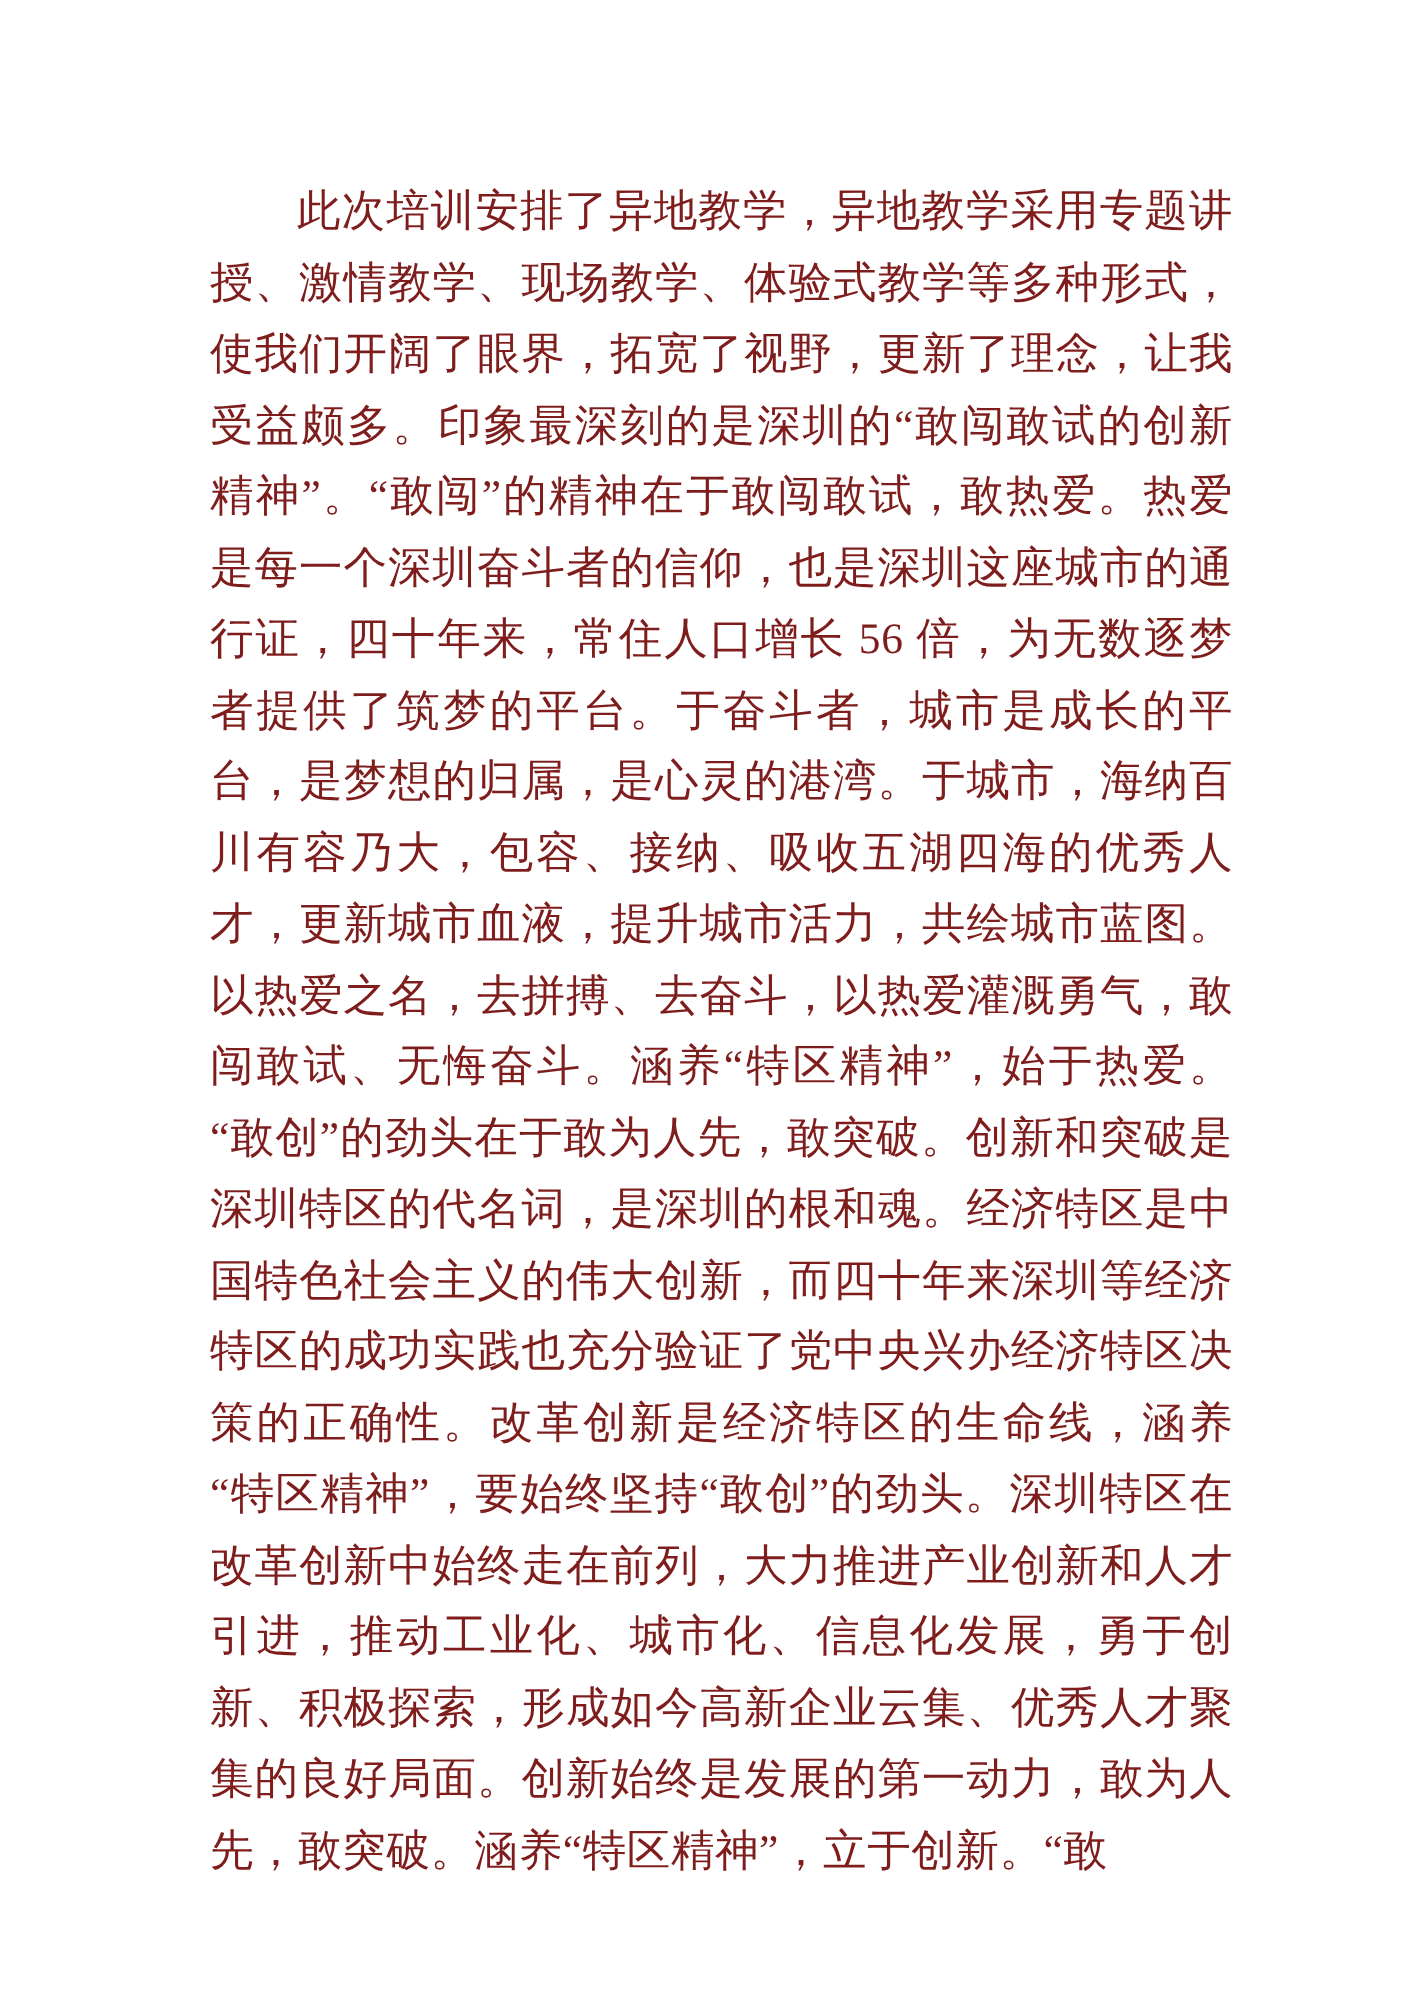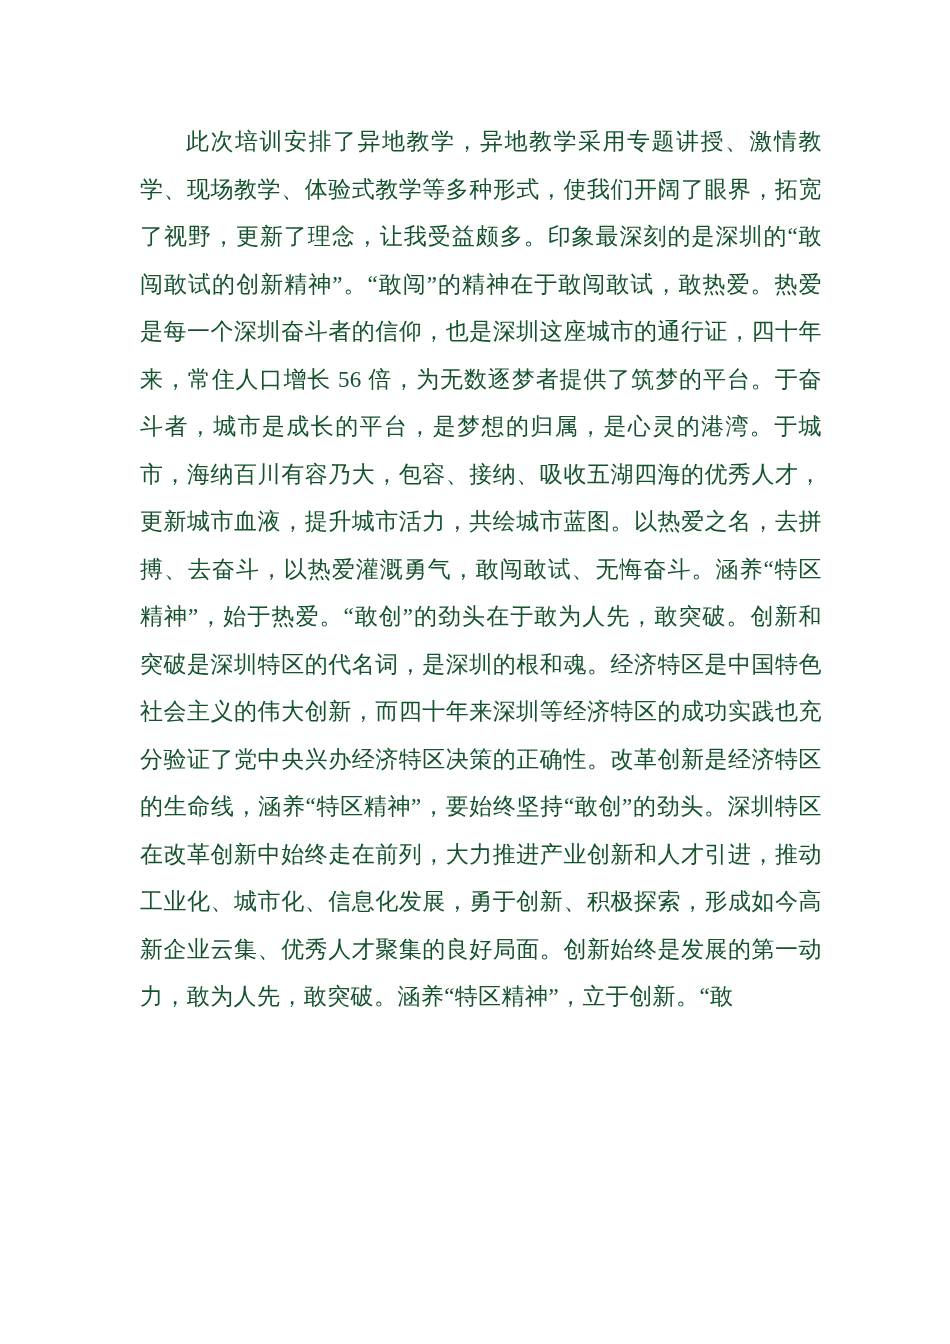--- a/index.html
+++ b/index.html
@@ -16,26 +16,26 @@
   }
   .page {
     width: 950px;
     height: 1344px;
     box-sizing: border-box;
     padding: 118px 128px 60px 140px;
     position: relative;
     background: #ffffff;
   }
   .doc-body {
-    font-size: 23px;
+    font-size: 29px;
     line-height: 47.5px;
     text-align: justify;
     text-justify: inter-ideograph;
     letter-spacing: 0.4px;
-    color: #14532d;
+    color: #7f1d1d;
   }
   .doc-paragraph {
     margin: 0;
     text-indent: 2em;
     text-align: justify;
     text-justify: inter-ideograph;
     word-break: break-all;
   }
 </style>
 </head>

